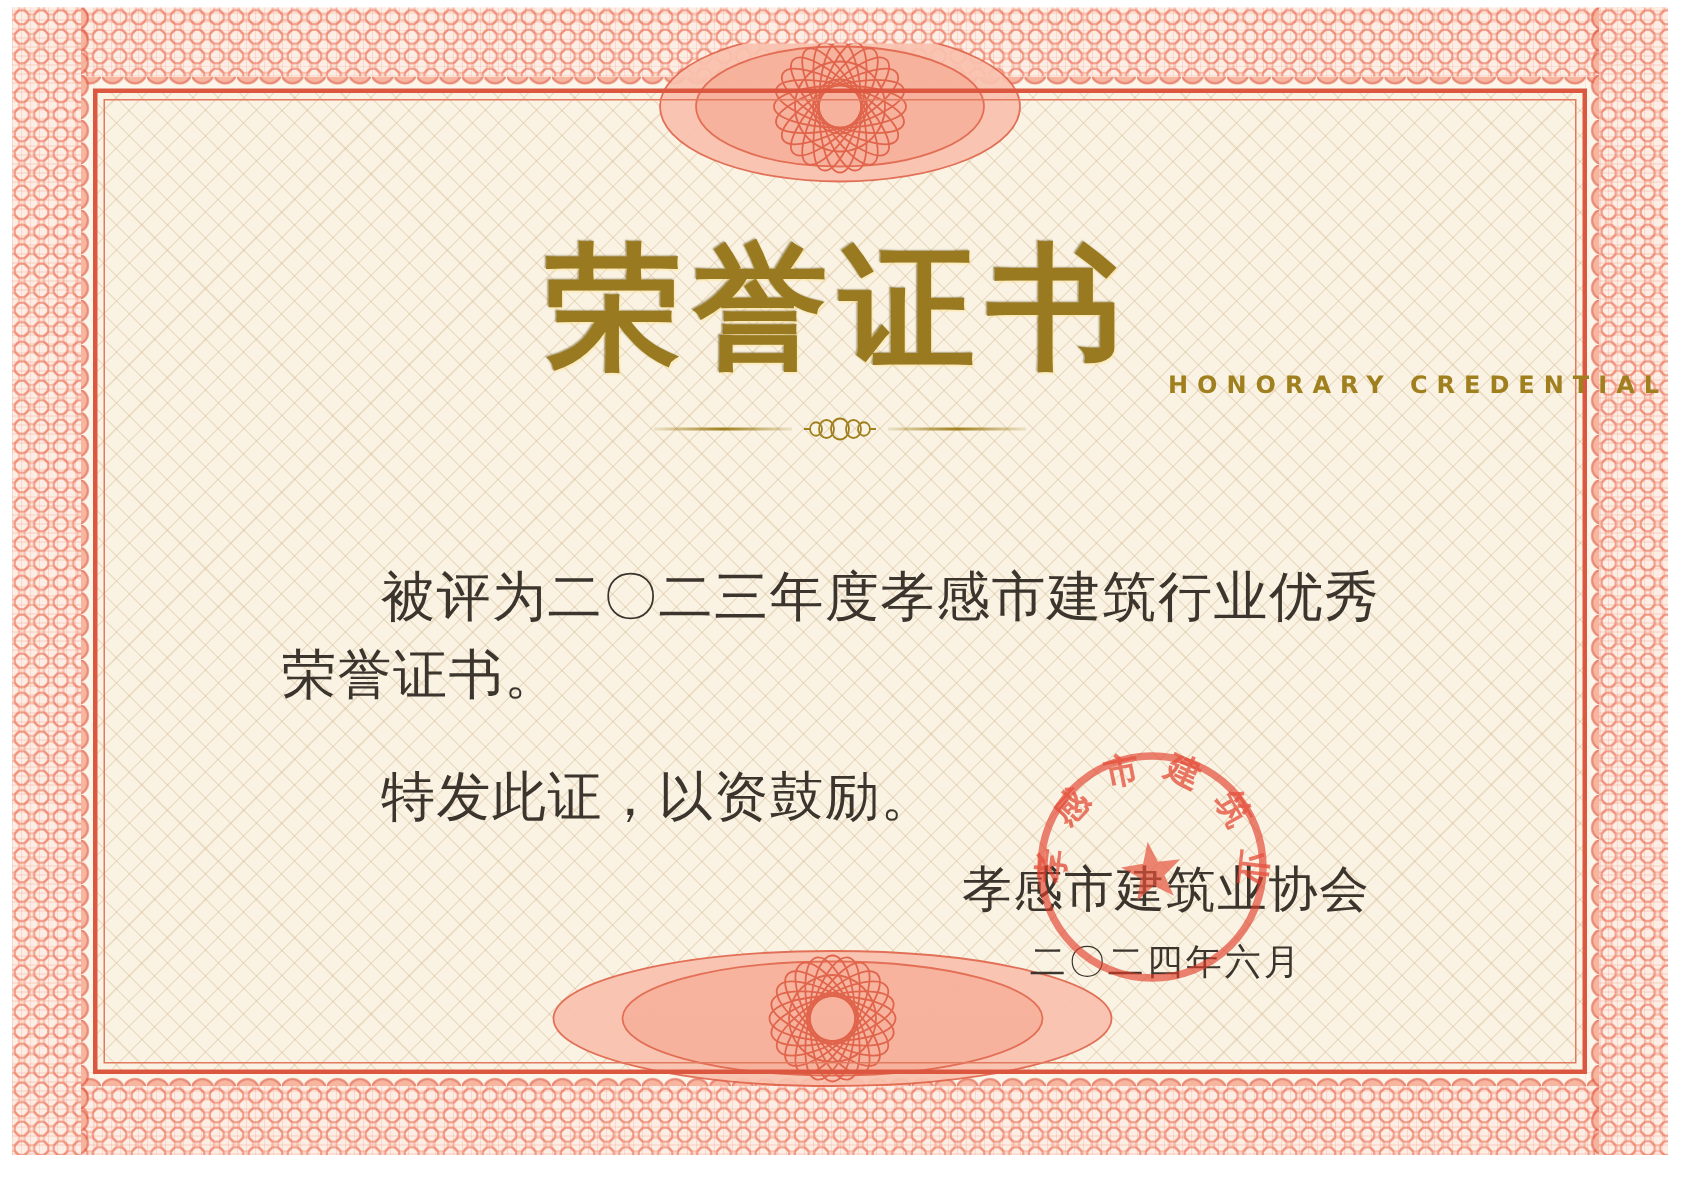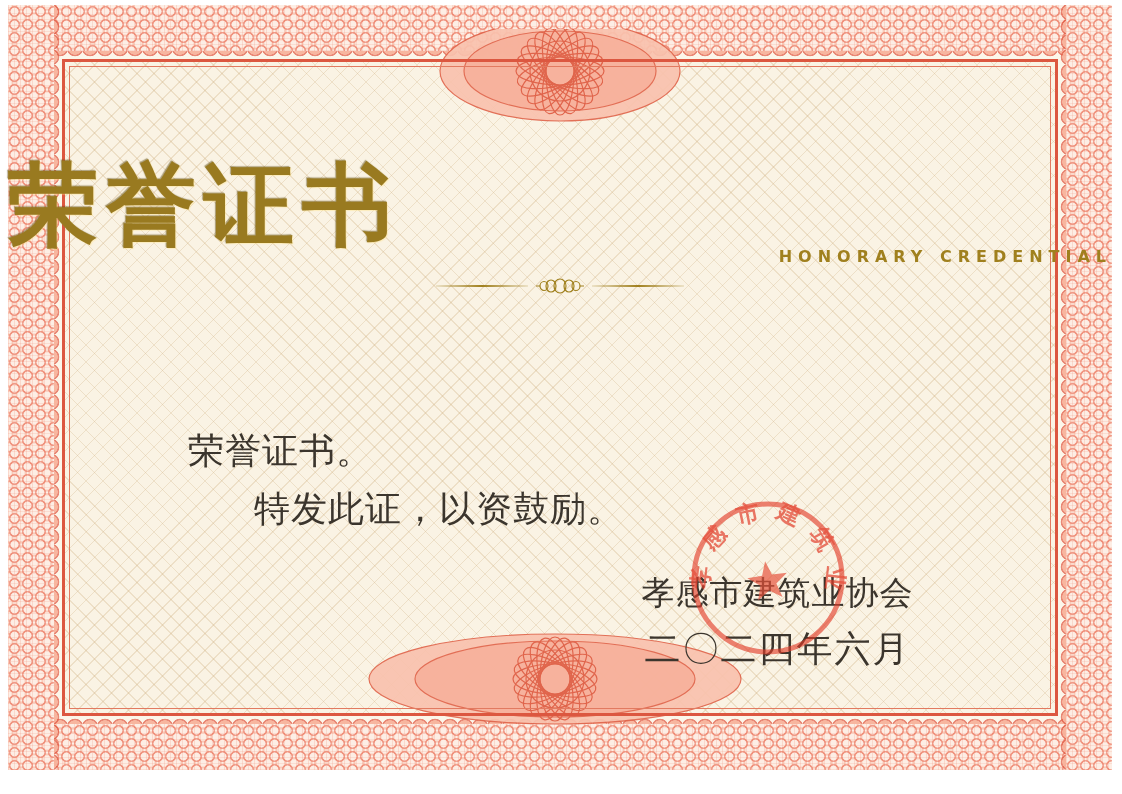--- a/index.html
+++ b/index.html
@@ -47,37 +47,37 @@
   .rosette { position:absolute; z-index:2; }
   .rosette-top    { left:425px; top:24px;  width:255px; height:106px; }
   .rosette-bottom { left:352px; top:628px; width:390px; height:92px; }
 
   
   .frame-outer { position:absolute; inset:54px; z-index:3; border:3px solid #dc5740; }
   .frame-inner { position:absolute; inset:61px; z-index:3; border:1px solid #e27a60; }
 
   
   .content { position:absolute; inset:0; z-index:4; }
-  .title { position:absolute; left:0; top:140px; width:100%; 
+  .title { position:absolute; left:0; top:140px; width:100%; text-align:center;
     font-family:"DejaVu Sans", sans-serif; font-weight:bold; font-size:90px; letter-spacing:8px;
     color:#997a20; text-shadow:1px 1px 1px rgba(255,226,140,.45), -1px -1px 1px rgba(92,71,12,.5); }
   .subtitle { position:absolute; left:0; top:242px; width:100%; text-align:right;
     font-family:"DejaVu Sans", sans-serif; font-weight:bold; font-size:16px; letter-spacing:6px; color:#a0801e; }
   .divider { position:absolute; left:0; top:272px; width:100%; display:flex; align-items:center; justify-content:center; gap:8px; }
   .divider .line { width:92px; height:2px; background:linear-gradient(90deg, rgba(160,128,30,.15), #a0801e, rgba(160,128,30,.15)); }
 
   .bodytext { position:absolute; color:#3b352d; font-size:36px; line-height:1.2; letter-spacing:1px; white-space:nowrap; }
   .recipient { left:183px; top:306px; }
   .bline1    { left:246px; top:372px; }
   .bline2    { left:180px; top:424px; }
-  .bline3    { left:246px; top:482px; }
+  .bline3    { left:246px; top:505px; }
 
   .signature { position:absolute; left:597px; top:566px; width:345px; text-align:center; z-index:6; }
   .issuer { font-size:33px; color:#3b352d; letter-spacing:1px; }
-  .issue-date { margin-top:9px; font-size:36px; color:#3b352d; letter-spacing:2px; }
+  .issue-date { margin-top:9px; font-size:24px; color:#3b352d; letter-spacing:2px; }
 
   
   .seal { position:absolute; left:680px; top:492px; width:160px; height:162px; z-index:5; opacity:.88; }
 </style>
 </head>
 <body>
 
 <div class="page">
   <div class="cert">
 
@@ -158,20 +158,21 @@
             <ellipse cx="15" cy="9" rx="5" ry="6"></ellipse>
             <ellipse cx="33" cy="9" rx="5" ry="6"></ellipse>
             <ellipse cx="8" cy="9" rx="4" ry="4.5"></ellipse>
             <ellipse cx="40" cy="9" rx="4" ry="4.5"></ellipse>
             <path d="M0 9 H4 M44 9 H48"></path>
           </g>
         </svg>
         <span class="line"></span>
       </div>
 
+      <div class="bodytext bline1">被评为二〇二三年度孝感市建筑行业优秀</div>
       <div class="bodytext bline2">荣誉证书。</div>
       <div class="bodytext bline3">特发此证，以资鼓励。</div>
 
       <div class="signature">
         <div class="issuer">孝感市建筑业协会</div>
         <div class="issue-date">二〇二四年六月</div>
       </div>
     </div>
 
   </div>

